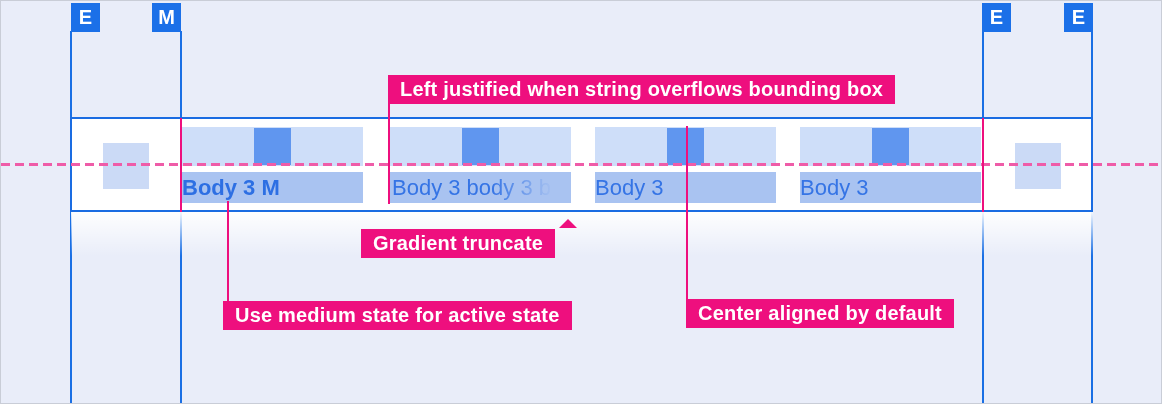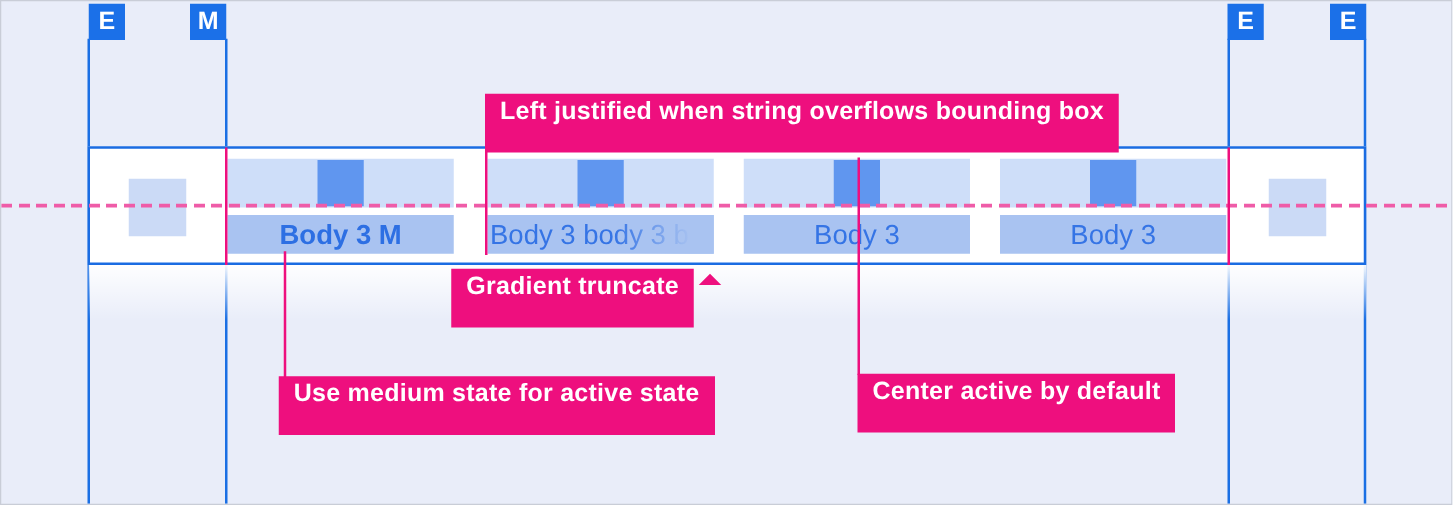--- a/index.html
+++ b/index.html
@@ -45,21 +45,21 @@
   .tab { position:absolute; top:126px; width:181px; height:76px; }
   .tab.t1 { left:181px; }
   .tab.t2 { left:389px; }
   .tab.t3 { left:594px; }
   .tab.t4 { left:799px; }
   .tab .pad  { position:absolute; left:0; top:0; width:100%; height:39px; background:#cedef9; }
   .tab .ticon{ position:absolute; left:72px; top:1px; width:37px; height:37px; background:#6096ef; }
   .tab .txt  {
     position:absolute; left:0; top:45px; width:100%; height:31px;
     background:#a9c3f1; color:#3574e5; font-size:22px; line-height:31px;
-    text-align:center; white-space:nowrap; overflow:hidden; box-sizing:border-box;
+    text-align:left; white-space:nowrap; overflow:hidden; box-sizing:border-box;
   }
   .tab.t1 .txt { font-weight:bold; color:#2d6fe3; }
   .tab.t2 .txt { text-align:left; padding-left:2px; }
   .tab .fade {
     position:absolute; right:0; top:45px; width:80px; height:31px;
     background:linear-gradient(90deg, rgba(169,195,241,0), #a9c3f1 78%);
     pointer-events:none;
   }
   
   .dashline {
@@ -71,26 +71,26 @@
   .pinkseg { position:absolute; top:117px; height:94px; width:2px; background:#ee0f7e; }
   .pinkseg.ps1 { left:179px; }
   .pinkseg.ps2 { left:981px; }
   
   .leader { position:absolute; width:2px; background:#ee0f7e; }
   .leader.l1 { left:387px; top:103px; height:100px; }
   .leader.l2 { left:226px; top:200px; height:101px; }
   .leader.l3 { left:685px; top:125px; height:174px; }
   
   .plabel {
-    position:absolute; height:47px; line-height:29px; padding:0 12px;
+    position:absolute; height:29px; line-height:29px; padding:0 12px;
     background:#ee0f7e; color:#ffffff; font-weight:bold; font-size:20px;
     white-space:nowrap; letter-spacing:0.2px;
   }
   .plabel.a1 { left:387px; top:74px; }
-  .plabel.a2 { left:360px; top:214px; }
+  .plabel.a2 { left:360px; top:228px; }
   .plabel.a3 { left:222px; top:300px; }
   .plabel.a4 { left:685px; top:298px; }
   .caret-up {
     position:absolute; left:558px; top:218px; width:0; height:0;
     border-left:9px solid transparent; border-right:9px solid transparent;
     border-bottom:9px solid #ee0f7e;
   }
 </style>
 </head>
 <body>
@@ -152,15 +152,15 @@
   <div class="pinkseg ps2"></div>
 
   <div class="leader l1"></div>
   <div class="leader l2"></div>
   <div class="leader l3"></div>
 
   <div class="plabel a1">Left justified when string overflows bounding box</div>
   <div class="plabel a2">Gradient truncate</div>
   <div class="caret-up"></div>
   <div class="plabel a3">Use medium state for active state</div>
-  <div class="plabel a4">Center active by default</div>
+  <div class="plabel a4">Center aligned by default</div>
 
 </div>
 
 </body></html>

